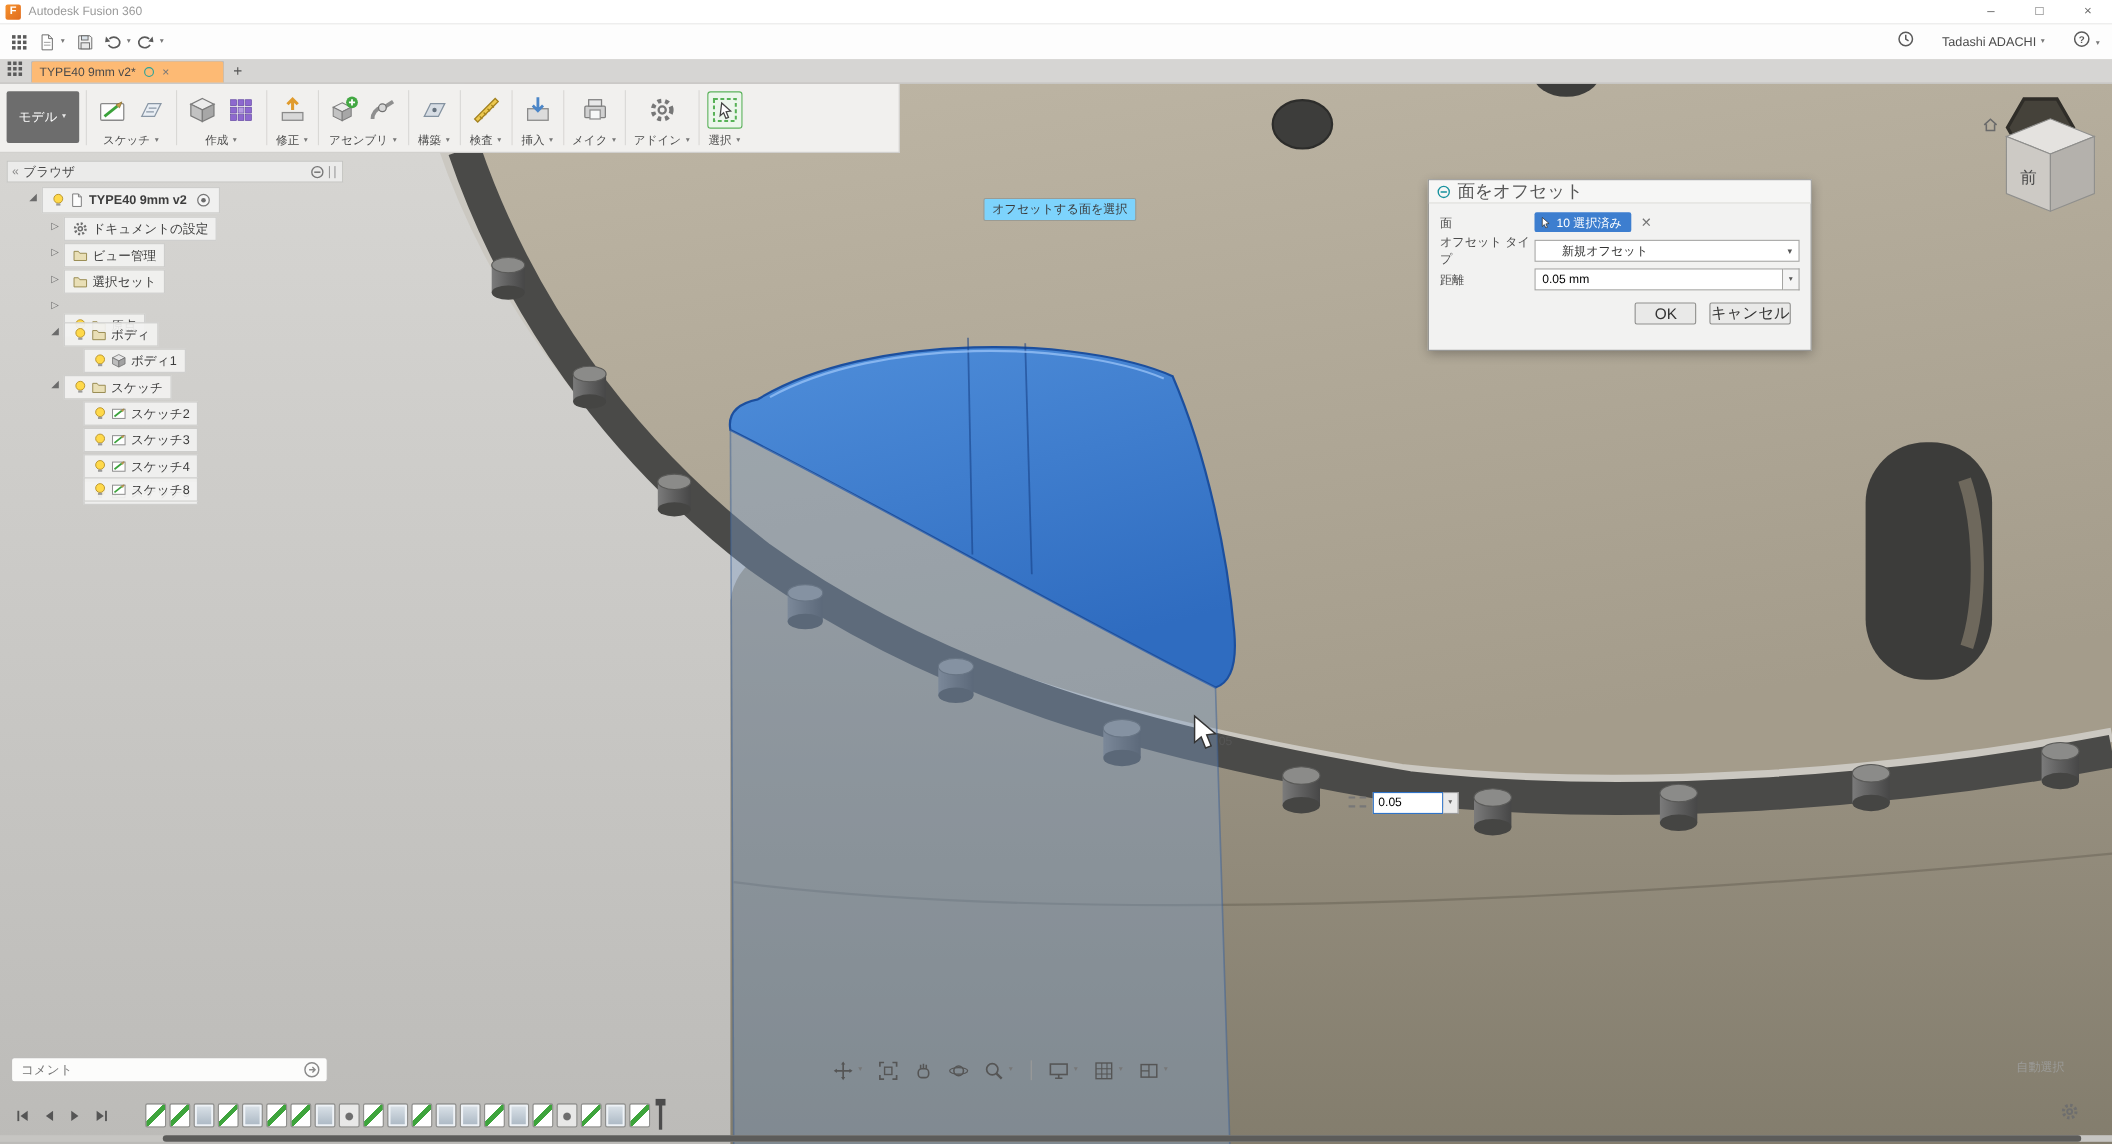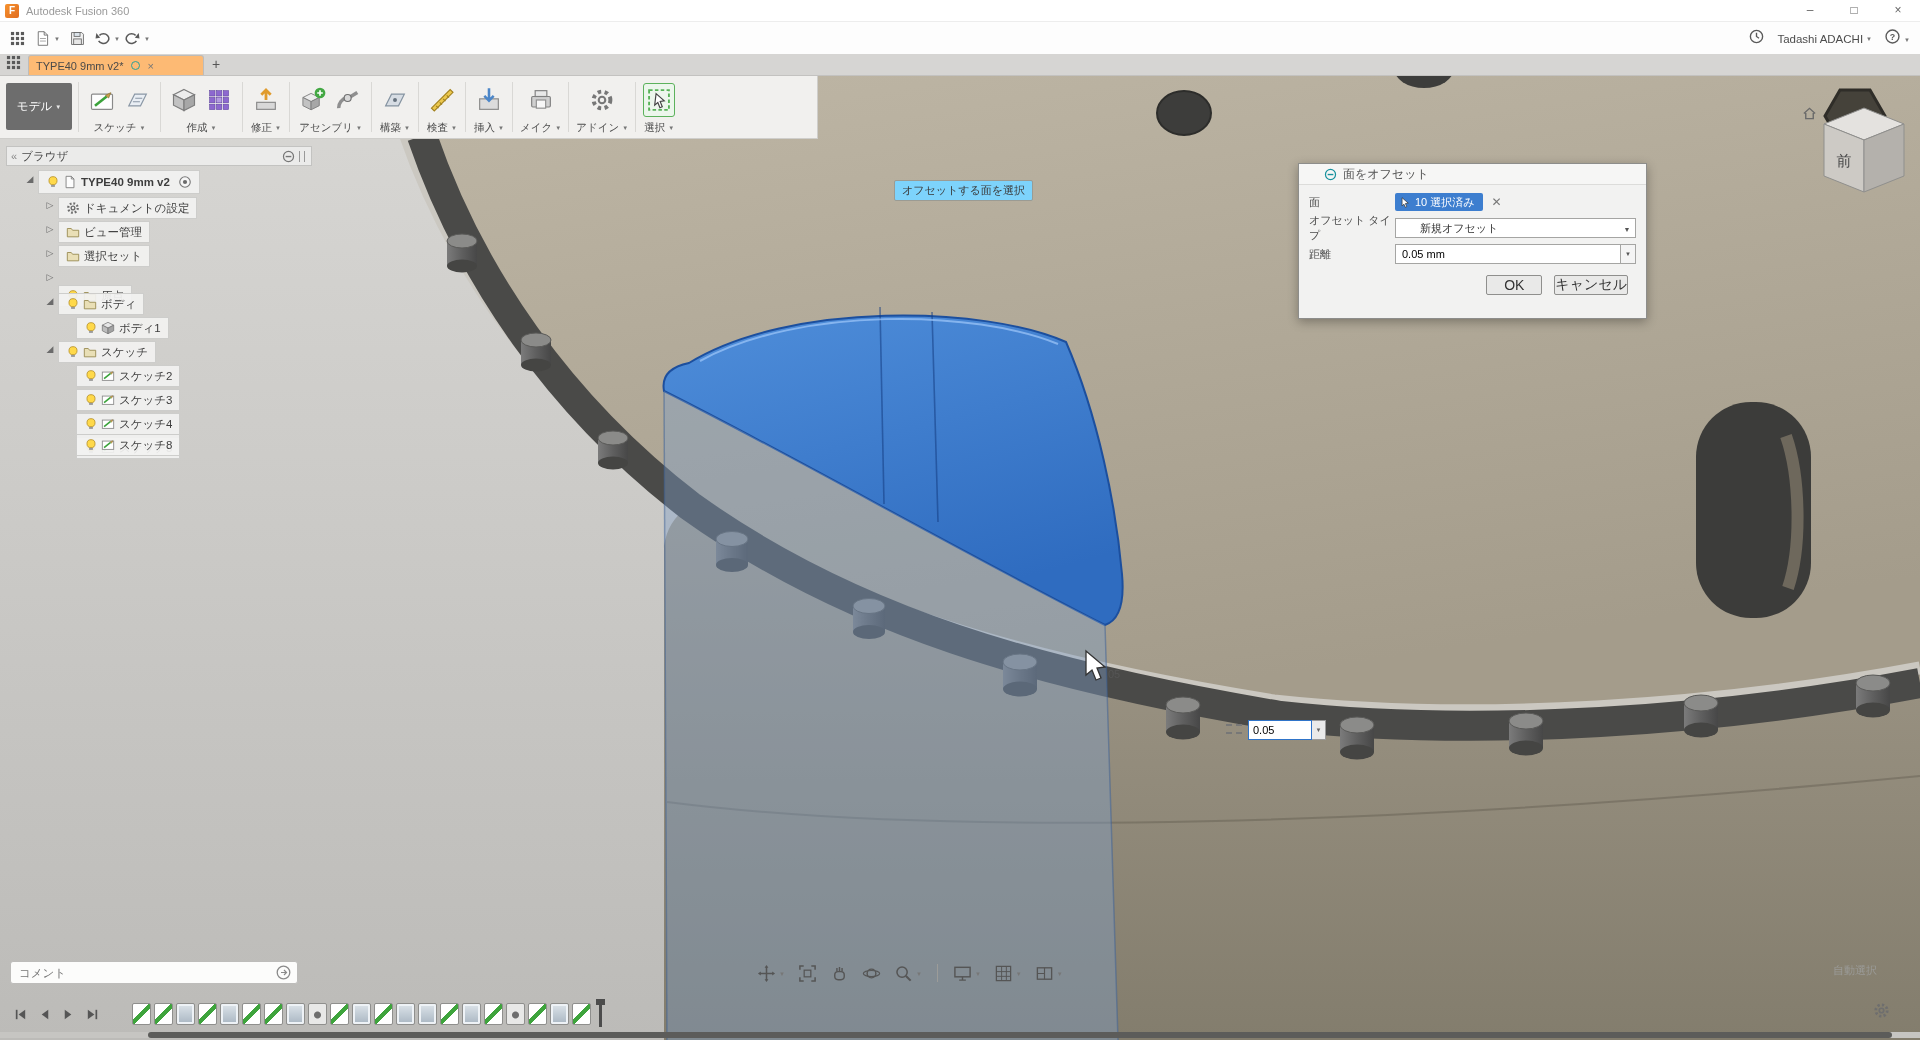--- a/index.html
+++ b/index.html
@@ -7,21 +7,21 @@
   
   #titlebar{position:absolute;left:0;top:0;width:1920px;height:22px;background:#ffffff;border-bottom:1px solid #ededed;z-index:20;display:flex;align-items:center;}
   .logo{width:14px;height:14px;margin-left:5px;border-radius:2px;background:linear-gradient(135deg,#f6922e,#e06c1f);color:#fff;font-size:10px;font-weight:bold;text-align:center;line-height:14px;}
   .app-title{font-size:11px;color:#9a9a9a;margin-left:7px;}
   .wctrl{margin-left:auto;display:flex;height:22px;}
   .wbtn{width:44px;height:22px;text-align:center;line-height:20px;font-size:12px;color:#666;}
   #qatbar{position:absolute;left:0;top:22px;width:1920px;height:32px;background:#fdfdfd;z-index:20;display:flex;align-items:center;}
   .qicon{width:26px;height:24px;display:flex;align-items:center;justify-content:center;margin-left:4px;}
   .dd{display:inline-block;}
   .dd::after{content:"▼";font-size:6px;color:#777;margin-left:3px;vertical-align:middle;}
-  .qright{margin-left:auto;display:flex;align-items:center;margin-right:10px;gap:12px;justify-content:center;}
+  .qright{margin-left:auto;display:flex;align-items:center;margin-right:10px;gap:24px;justify-content:center;}
   .username{font-size:11.5px;color:#4c4c4c;}
   #tabbar{position:absolute;left:0;top:54px;width:1920px;height:22px;background:#d6d5d3;border-bottom:1px solid #c3c2c0;z-index:20;display:flex;align-items:flex-end;}
   .datapanel-toggle{width:18px;height:18px;margin:0 4px 2px 6px;}
   .tab{height:20px;background:#fdba74;border:1px solid #bdbcba;border-bottom:none;border-radius:3px 3px 0 0;display:flex;align-items:center;padding:0 7px;min-width:176px;}
   .tab-label{font-size:11px;color:#4a4a4a;}
   .tab-sync{width:9px;height:9px;border:1.4px solid #2aa198;border-radius:50%;margin-left:8px;}
   .tab-close{margin-left:7px;color:#777;font-size:11px;line-height:10px;}
   .tab-close::after{content:"×";}
   .tab-add{font-size:14px;color:#555;margin:0 0 3px 8px;}
   
@@ -49,21 +49,21 @@
   #tooltip{position:absolute;left:894px;top:180px;background:#7dd3fc;border:1px solid #9b9b93;border-radius:2px;font-size:11px;color:#3a3a3a;padding:2px 7px;z-index:14;}
   #drag-hint{position:absolute;left:1108px;top:668px;font-size:11px;color:rgba(90,90,90,.75);z-index:9;}
   #inline-dim{position:absolute;left:1248px;top:720px;z-index:14;display:flex;}
   #inline-dim input{width:64px;height:20px;border:1px solid #2f74c9;font-size:11px;padding:0 4px;outline:none;}
   #inline-dim .spin{width:14px;height:20px;background:#eaeaea;border:1px solid #9a9a9a;border-left:none;display:flex;align-items:center;justify-content:center;}
   #inline-dim .spin::after{content:"▼";font-size:6px;color:#666;}
   #dim-dashes{position:absolute;left:1226px;top:724px;width:16px;height:10px;border-top:2px dashed #777;border-bottom:2px dashed #777;z-index:14;}
   #status-hint{position:absolute;left:1833px;top:963px;font-size:11px;color:#9b9b98;z-index:9;}
   
   #dialog{position:absolute;left:1298px;top:163px;width:349px;height:156px;background:#f2f2f1;border:1px solid #8d8d8b;box-shadow:0 3px 10px rgba(0,0,0,.3);z-index:30;}
-  .dtitle{height:21px;background:#f6f6f5;border-bottom:1px solid #dcdcda;display:flex;align-items:center;padding:0 25px;font-size:12px;color:#555;}
+  .dtitle{height:21px;background:#f6f6f5;border-bottom:1px solid #dcdcda;display:flex;align-items:center;padding:0 7px;font-size:16px;color:#555;}
   .drow{display:flex;align-items:center;height:26px;padding:0 10px;}
   .dlabel{width:86px;font-size:11px;color:#4c4c4c;flex:0 0 auto;}
   .badge{background:#3d7ecf;border-radius:2px;height:18px;display:inline-flex;align-items:center;color:#fff;font-size:11px;padding:0 8px 0 5px;gap:4px;}
   .badge-x{margin-left:9px;color:#777;font-size:12px;}
   .badge-x::after{content:"✕";}
   .dselect{flex:1;height:20px;background:#fff;border:1px solid #a5a5a3;display:flex;align-items:center;font-size:11px;color:#333;padding-left:24px;}
   .dselect .arr{margin-left:auto;width:16px;text-align:center;}
   .dselect .arr::after{content:"▼";font-size:7px;color:#555;}
   .dinput{flex:1;display:flex;}
   .dinput input{flex:1;height:20px;border:1px solid #a5a5a3;font-size:11px;padding:0 6px;outline:none;}

